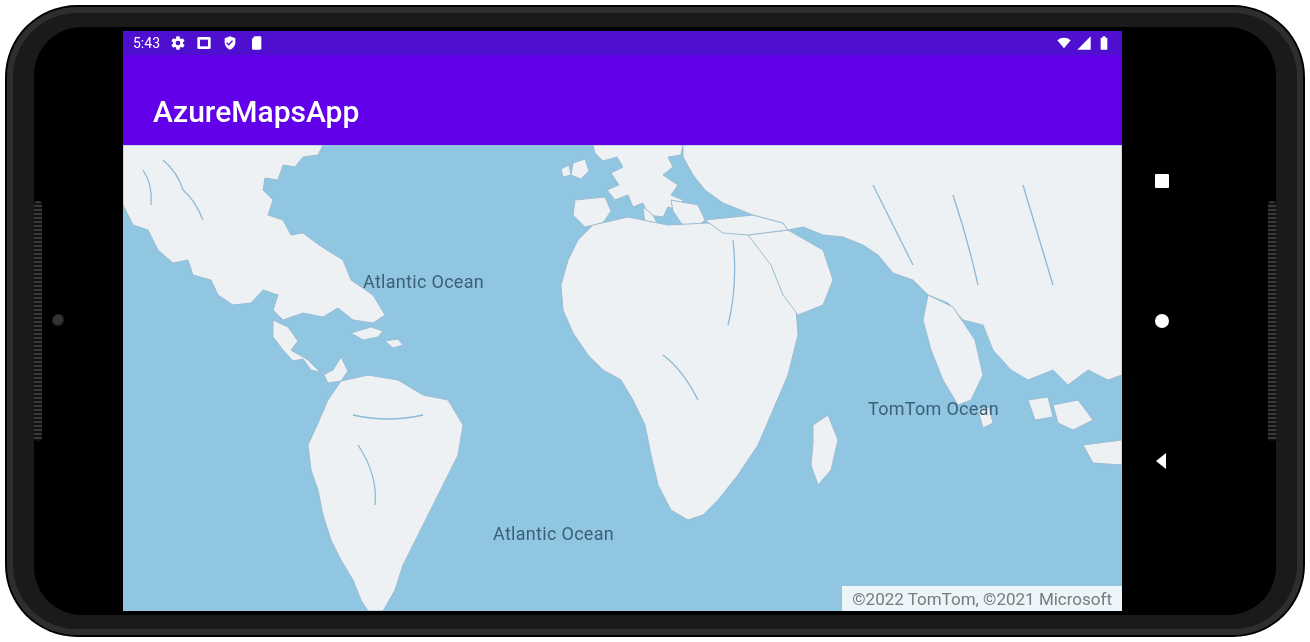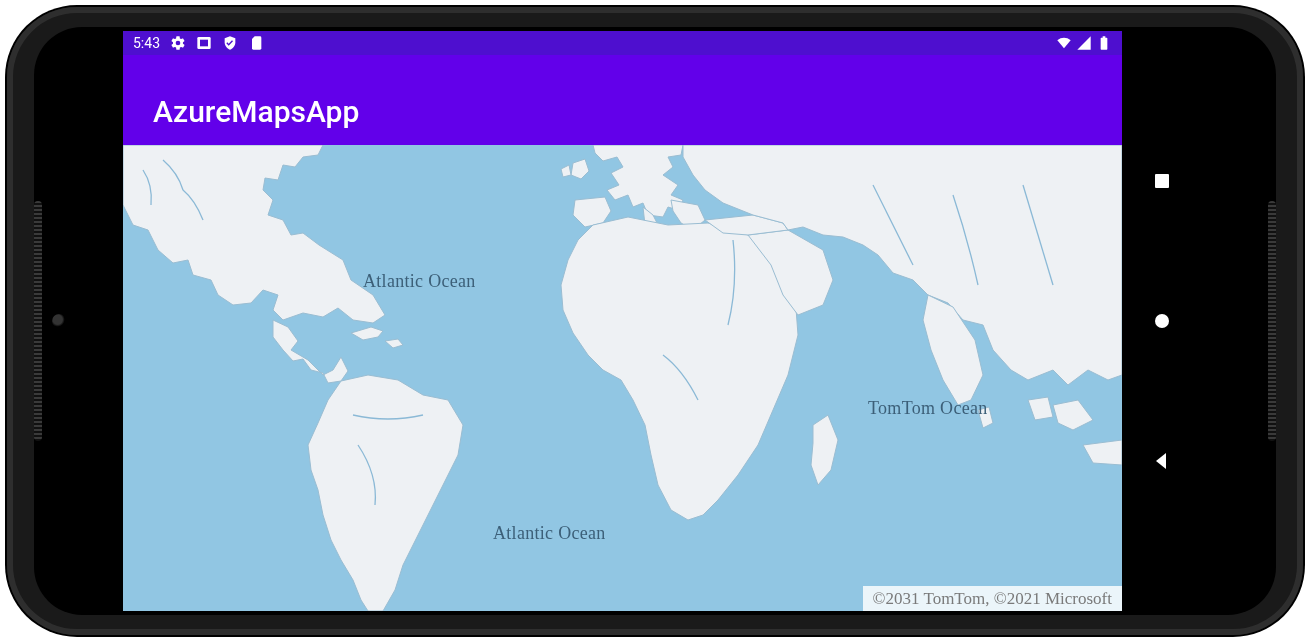--- a/index.html
+++ b/index.html
@@ -82,21 +82,20 @@
     font-size: 30px;
     font-weight: 500;
   }
 
   
   .map {
     position: absolute;
     left: 0; top: 114px; right: 0; bottom: 0;
     background: #91c6e3;
     overflow: hidden;
-    font-family: Liberation Serif, serif;
   }
   .map svg.world {
     position: absolute; left: 0; top: 0; width: 100%; height: 100%;
   }
   .world path { fill: #eef1f4; stroke: #9abdd2; stroke-width: 1; }
   .world .river { fill: none; stroke: #8bb9d6; stroke-width: 1.3; }
 
   .map-label {
     position: absolute;
     color: #3c5f78;
@@ -256,21 +255,21 @@
 
           <path class="river" d="M750 40 Q770 80 790 120"></path>
           <path class="river" d="M830 50 Q845 95 855 140"></path>
           <path class="river" d="M900 40 Q915 90 930 140"></path>
         </svg>
 
         <div class="map-label" style="left:240px; top:126px;">Atlantic Ocean</div>
         <div class="map-label" style="left:370px; top:378px;">Atlantic Ocean</div>
         <div class="map-label" style="left:745px; top:253px;">TomTom Ocean</div>
 
-        <div class="attribution">©2031 TomTom, ©2021 Microsoft</div>
+        <div class="attribution">©2022 TomTom, ©2021 Microsoft</div>
       </div>
     </div>
 
     <div class="nav-bar">
       <div class="nav-btn">
         <svg viewBox="0 0 24 24">
             <rect x="5" y="5" width="14" height="14" rx="1"></rect>
           </svg>
       </div>
       <div class="nav-btn">

